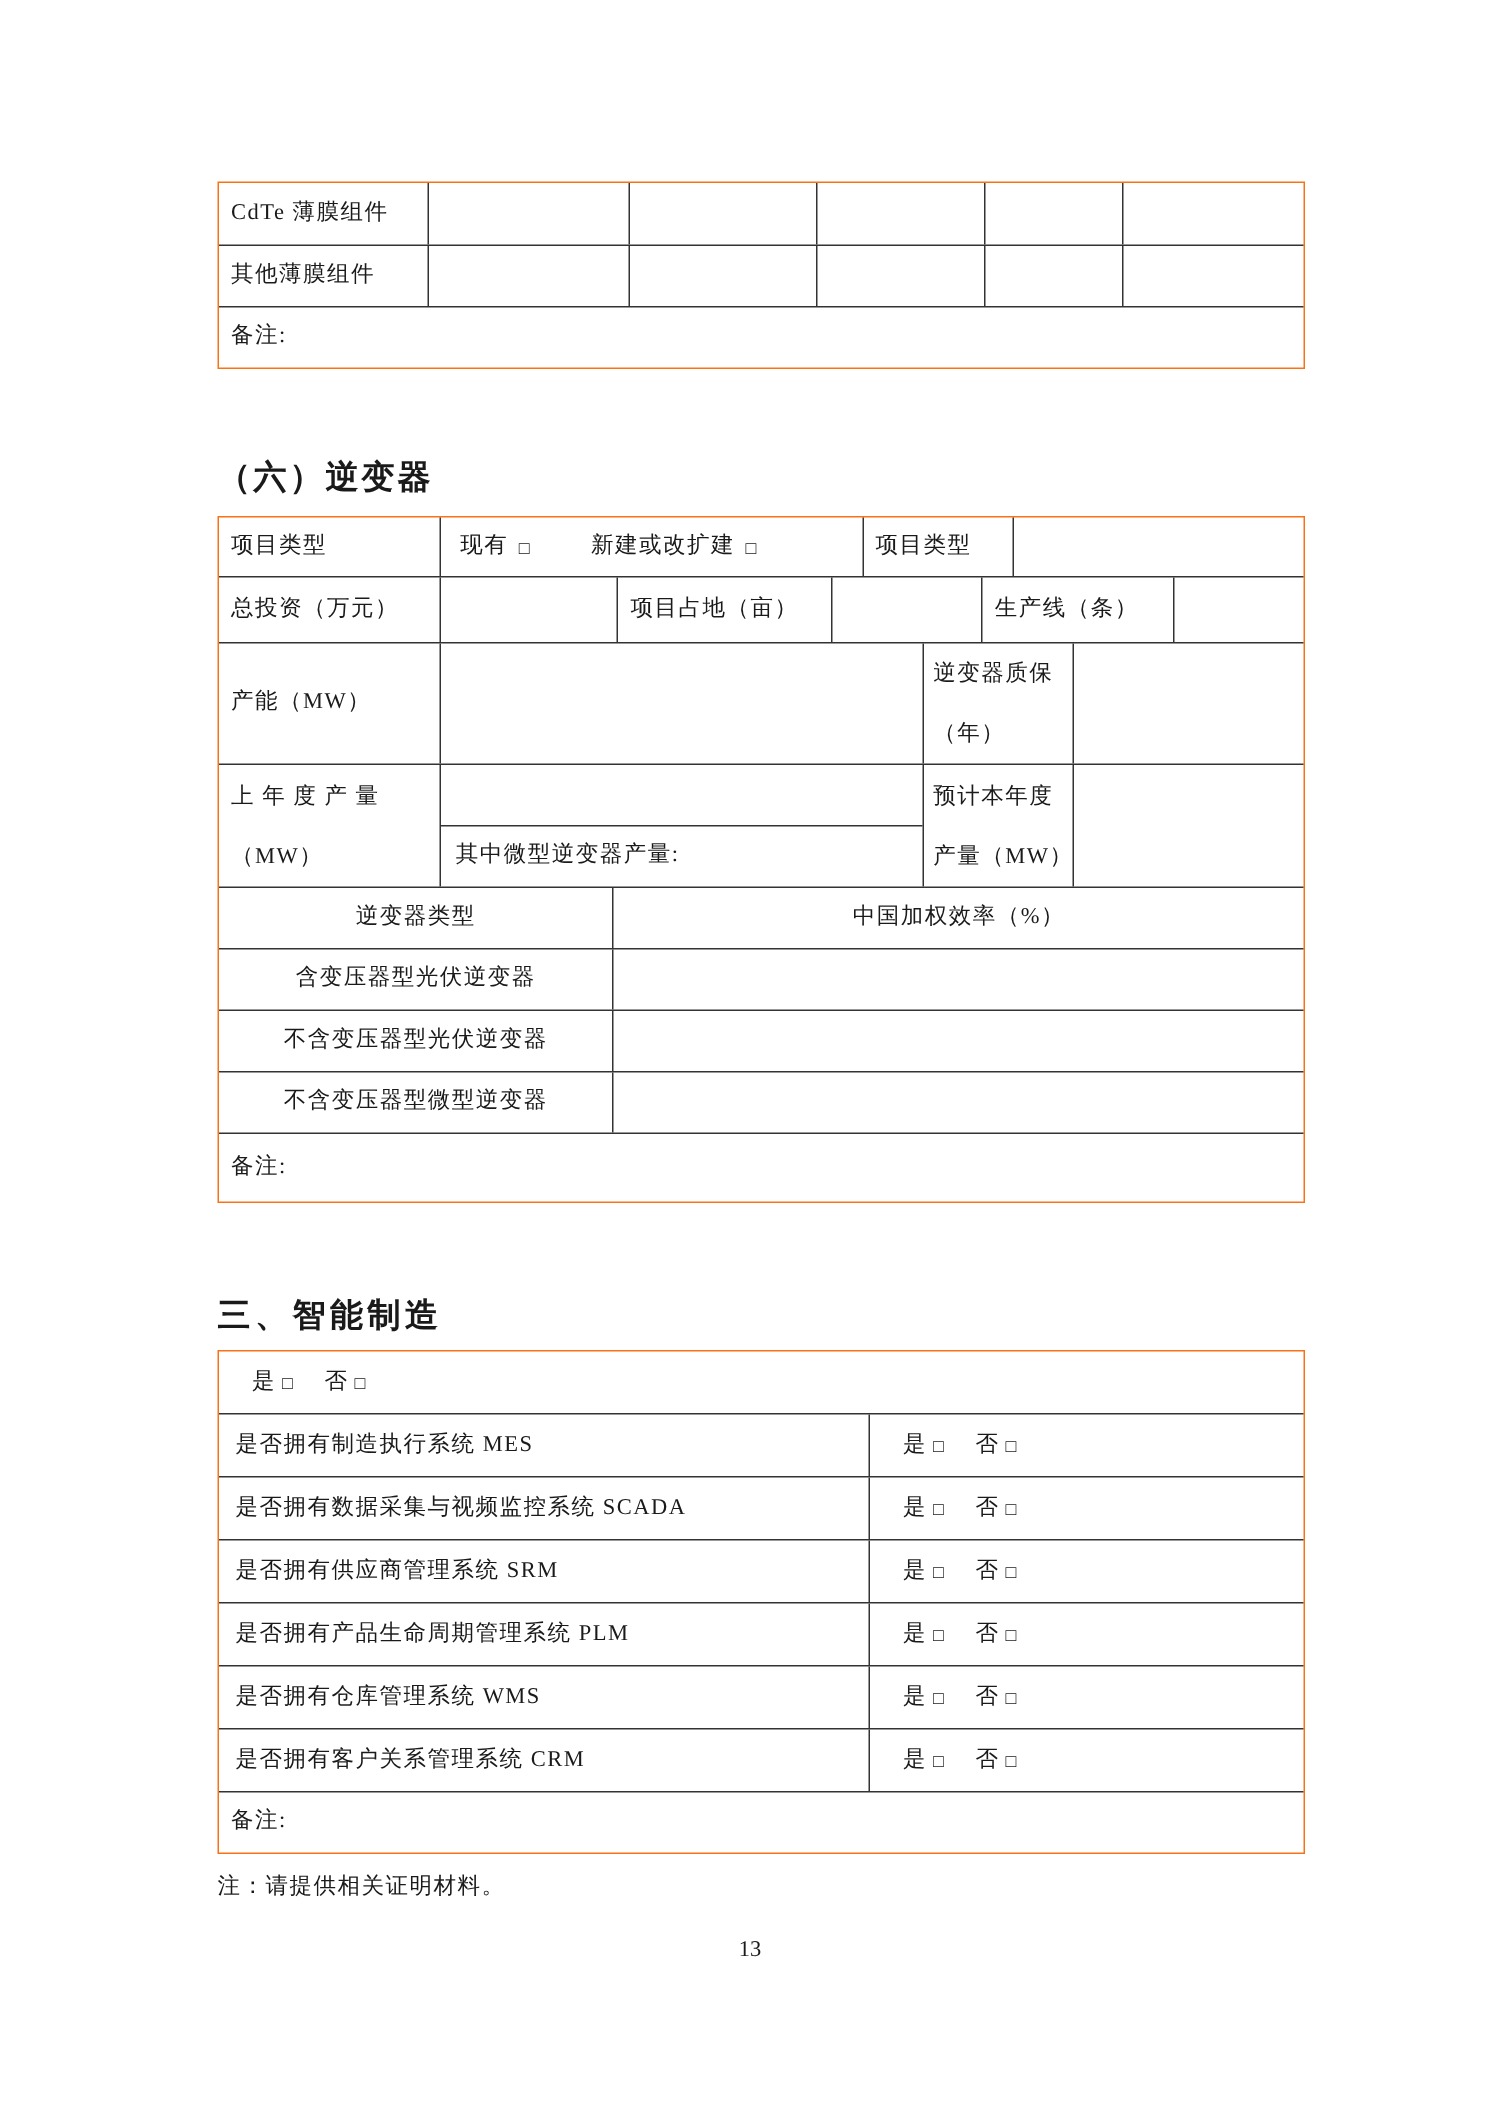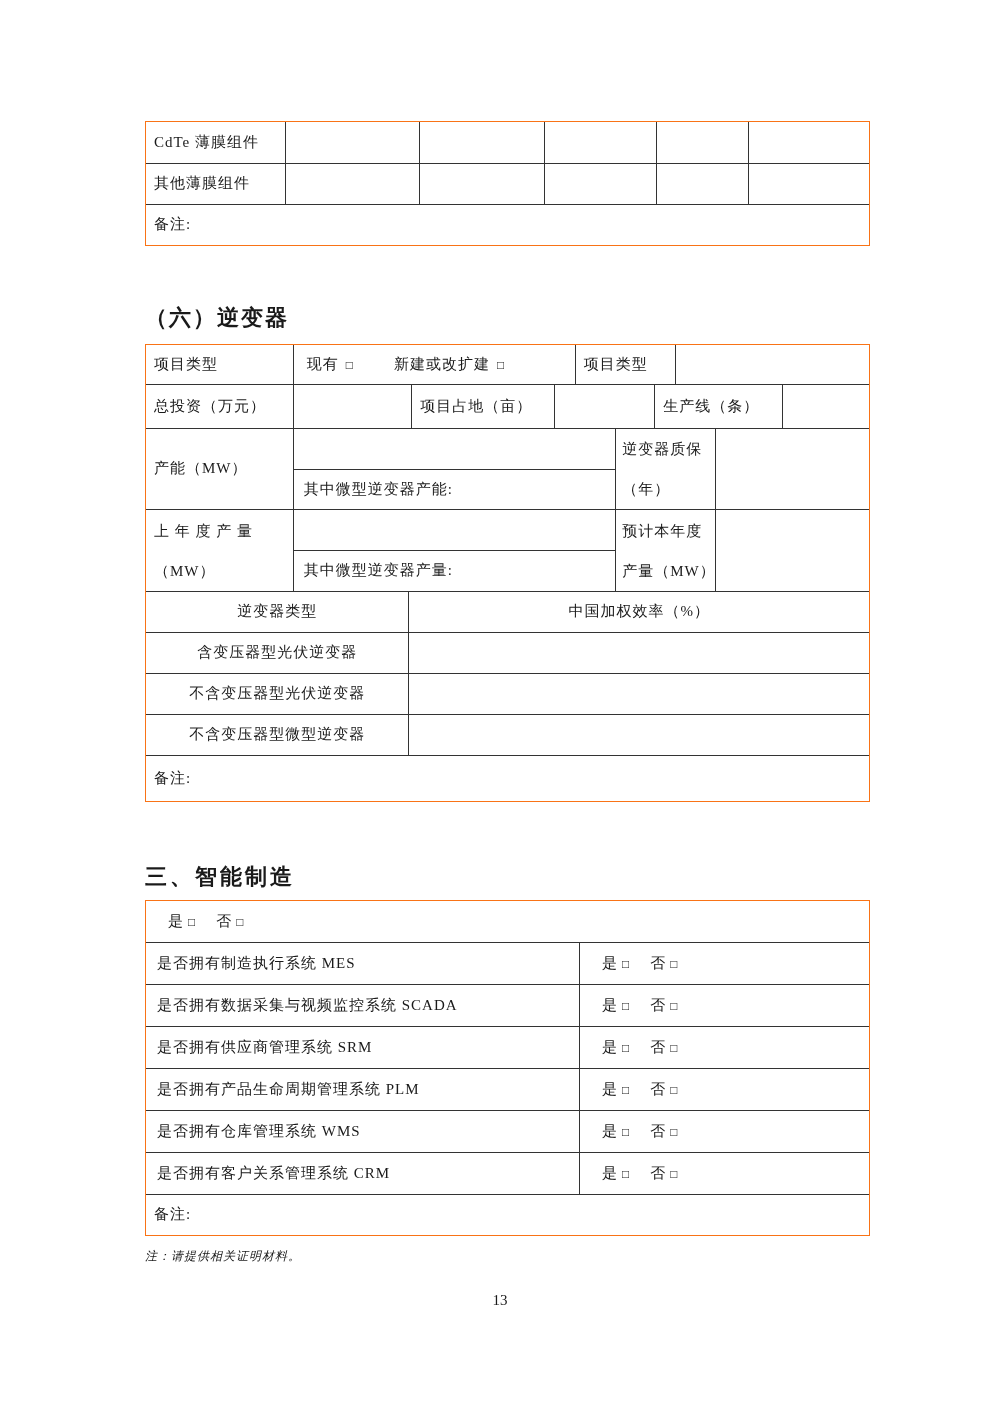--- a/index.html
+++ b/index.html
@@ -23,21 +23,21 @@
   .colstack { flex-direction:column; align-items:stretch; padding:0; }
   .subrow { flex:1 1 0; display:flex; align-items:center; padding:0 10px; font-size:15px; letter-spacing:1px; }
   .subrow + .subrow { border-top:1px solid #333; }
   .twoline { display:block; width:100%; }
   .twoline .line { display:block; line-height:40px; white-space:nowrap; }
   .cb  { font-size:12px; margin-left:7px; position:relative; top:1px; }
   .cb2 { font-size:12px; margin-left:4px; position:relative; top:1px; }
   .heading { font-weight:bold; font-size:22px; letter-spacing:2px; }
   .serifh { font-family:"Liberation Serif", serif; }
   .sansh  { font-family:"Liberation Sans", sans-serif; letter-spacing:3px; }
-  .footnote { font-size:12px; letter-spacing:1px;font-style:italic; }
+  .footnote { font-size:15px; letter-spacing:1px; }
   .pagenum {
     position:absolute; left:0; width:1000px; top:1292px;
     text-align:center; font-size:15px; font-family:"Liberation Serif", serif;
   }
   .optgap { margin-left:40px; }
   .ansgap { margin-left:20px; }
 </style>
 </head>
 <body>
 
@@ -88,21 +88,20 @@
         <div class="cell" style="flex:0 0 19.7%">项目占地（亩）</div>
         <div class="cell" style="flex:0 0 13.9%"></div>
         <div class="cell" style="flex:0 0 17.7%">生产线（条）</div>
         <div class="cell grow"></div>
       </div>
 
       <div class="trow" style="height:80px">
         <div class="cell" style="flex:0 0 20.3%">产能（MW）</div>
         <div class="cell colstack" style="flex:0 0 44.6%">
           <div class="subrow"></div>
-          <div class="subrow">其中微型逆变器产能:</div>
         </div>
         <div class="cell" style="flex:0 0 13.8%; padding-left:6px">
           <div class="twoline">
             <span class="line">逆变器质保</span>
             <span class="line">（年）</span>
           </div>
         </div>
         <div class="cell grow"></div>
       </div>
 

